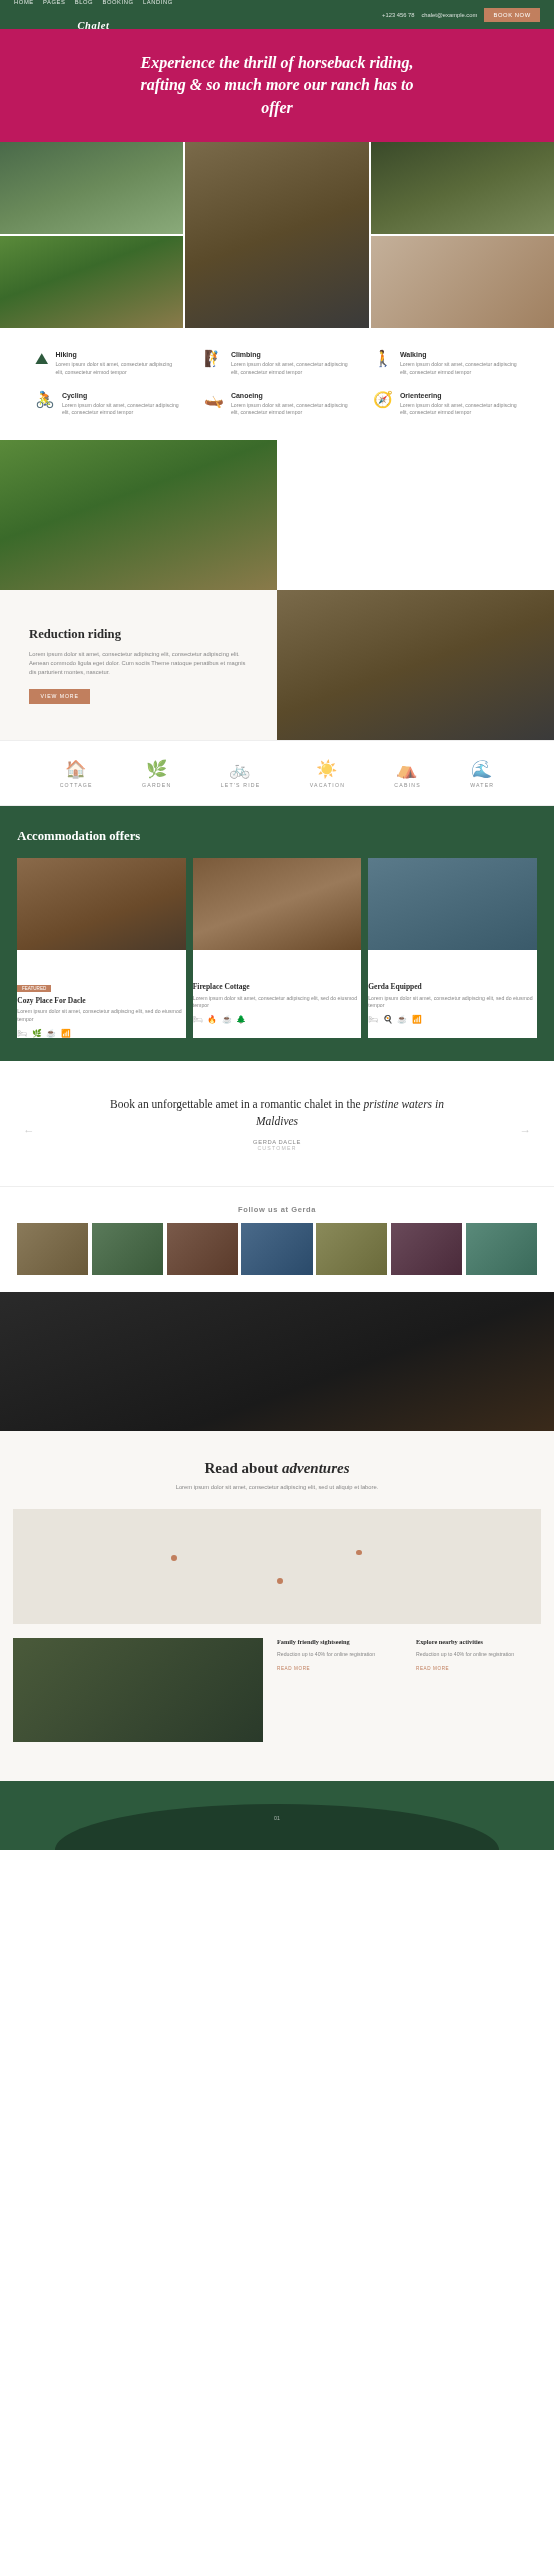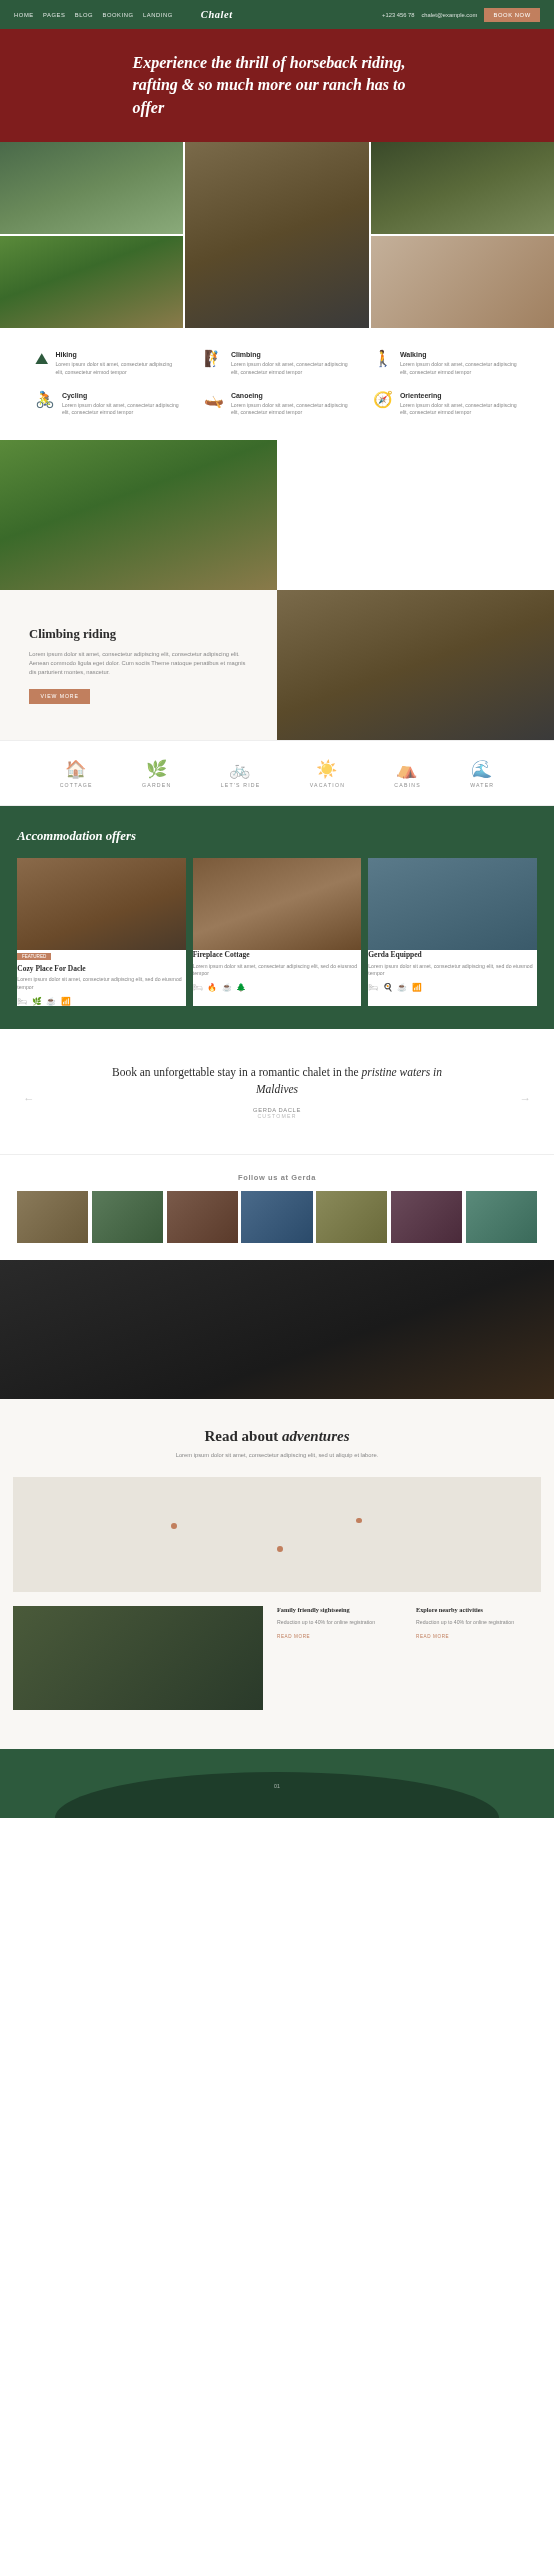--- a/index.html
+++ b/index.html
@@ -10,36 +10,37 @@
       background: #2d5a3d;
       display: flex;
       align-items: center;
       justify-content: space-between;
       padding: 0 14px;
       height: 29px;
       position: sticky;
       top: 0;
       z-index: 100;
     }
-    .nav-left { display: flex; align-items: center; gap: 28px; }
+    .nav-left { display: flex; align-items: center; gap: 15px; flex-direction: column; }
     .nav-logo { color: #fff; font-size: 10.4px; font-style: italic; letter-spacing: 0.6px; font-weight: bold; }
     .nav-links { display: flex; gap: 9.2px; }
     .nav-links a { color: rgba(255,255,255,0.85); font-size: 5.8px; text-decoration: none; letter-spacing: 0.6px; text-transform: uppercase; font-family: Arial, sans-serif; }
     .nav-right { display: flex; align-items: center; gap: 7px; }
     .nav-contact { color: rgba(255,255,255,0.8); font-size: 5.8px; font-family: Arial, sans-serif; }
     .nav-book-btn { background: #c17f5e; color: #fff; border: none; padding: 4px 9.2px; font-size: 5.8px; letter-spacing: 0.6px; text-transform: uppercase; font-family: Arial, sans-serif; cursor: pointer; }
 
     
     .hero {
-      background: #7f1d1d;
+      background: #be185d;
       display: flex;
       align-items: center;
       justify-content: center;
       min-height: 69px;
       padding: 23px 11.5px;
+      text-align: center;
     }
     .hero h1 { color: #fff; font-size: 16px; font-style: italic; line-height: 1.4; max-width: 289px; }
 
     
     .photo-grid {
       display: grid;
       grid-template-columns: 1fr 1fr 1fr;
       grid-template-rows: 92px 92px;
       gap: 2.3px;
     }
@@ -85,25 +86,25 @@
       justify-content: space-around;
       border-top: 0.6px solid #eee;
       border-bottom: 0.6px solid #eee;
     }
     .partner-logo { display: flex; flex-direction: column; align-items: center; gap: 2.3px; opacity: 0.7; }
     .partner-icon { font-size: 17.3px; color: #5a5a5a; }
     .partner-name { font-size: 5.2px; letter-spacing: 1.2px; text-transform: uppercase; font-family: Arial, sans-serif; color: #5a5a5a; }
 
     
     .accommodation { background: #2d5a3d; padding: 23px 17.3px; }
-    .accommodation h2 { color: #fff; font-size: 12.7px; margin-bottom: 14px; font-style: italic; }
+    .accommodation h2 { color: #fff; font-size: 12.7px; margin-bottom: 14px; }
     .acc-grid { display: grid; grid-template-columns: repeat(3, 1fr); gap: 7px; }
     .acc-card { background: #fff; overflow: hidden; }
     .acc-img { height: 92px; }
-    .acc-info { padding: 0; }
+    .acc-info { padding: 0; margin-top: 32px; }
     .acc-badge { background: #c17f5e; color: #fff; font-size: 4.6px; padding: 1.2px 4.6px; display: inline-block; margin-bottom: 3.5px; font-family: Arial, sans-serif; }
     .acc-info h3 { font-size: 7.5px; margin-bottom: 3.5px; color: #2c2c2c; }
     .acc-info p { font-size: 5.2px; color: #888; line-height: 1.5; font-family: Arial, sans-serif; }
     .acc-icons { display: flex; gap: 4.6px; margin-top: 4.6px; }
     .acc-icon { font-size: 8px; color: #aaa; }
 
     
     .testimonial {
       padding: 35px 69px;
       text-align: center;
@@ -276,21 +277,21 @@
   </div>
 </section>
 
 <section class="split-section">
   <div class="split-img sim-apple-orchard"></div>
 </section>
 
 <section class="split-section split-reverse">
   <div class="split-img sim-horse"></div>
   <div class="split-content split-content-left">
-    <h2>Climbing riding</h2>
+    <h2>Reduction riding</h2>
     <p>Lorem ipsum dolor sit amet, consectetur adipiscing elit, consectetur adipiscing elit. Aenean commodo ligula eget dolor. Cum sociis Theme natoque penatibus et magnis dis parturient montes, nascetur.</p>
     <button class="btn-filled">VIEW MORE</button>
   </div>
 </section>
 
 <section class="partners">
   <div class="partner-logo">
     <span class="partner-icon">🏠</span>
     <span class="partner-name">COTTAGE</span>
   </div>
@@ -358,21 +359,21 @@
           <span class="acc-icon">📶</span>
         </div>
       </div>
     </div>
   </div>
 </section>
 
 <section class="testimonial">
   <span class="arrow-left">←</span>
   <p class="testimonial-text">
-    <span>Book an unforgettable stay in a romantic chalet in the</span> <em><span>pristine waters in Maldives</span></em>
+    <span>Book an unforgettable amet in a romantic chalet in the</span> <em><span>pristine waters in Maldives</span></em>
   </p>
   <div>
     <p class="testimonial-author">Gerda Dacle</p>
     <p class="testimonial-role">CUSTOMER</p>
   </div>
   <span class="arrow-right">→</span>
 </section>
 
 <section class="instagram">
   <h3>Follow us at Gerda</h3>

